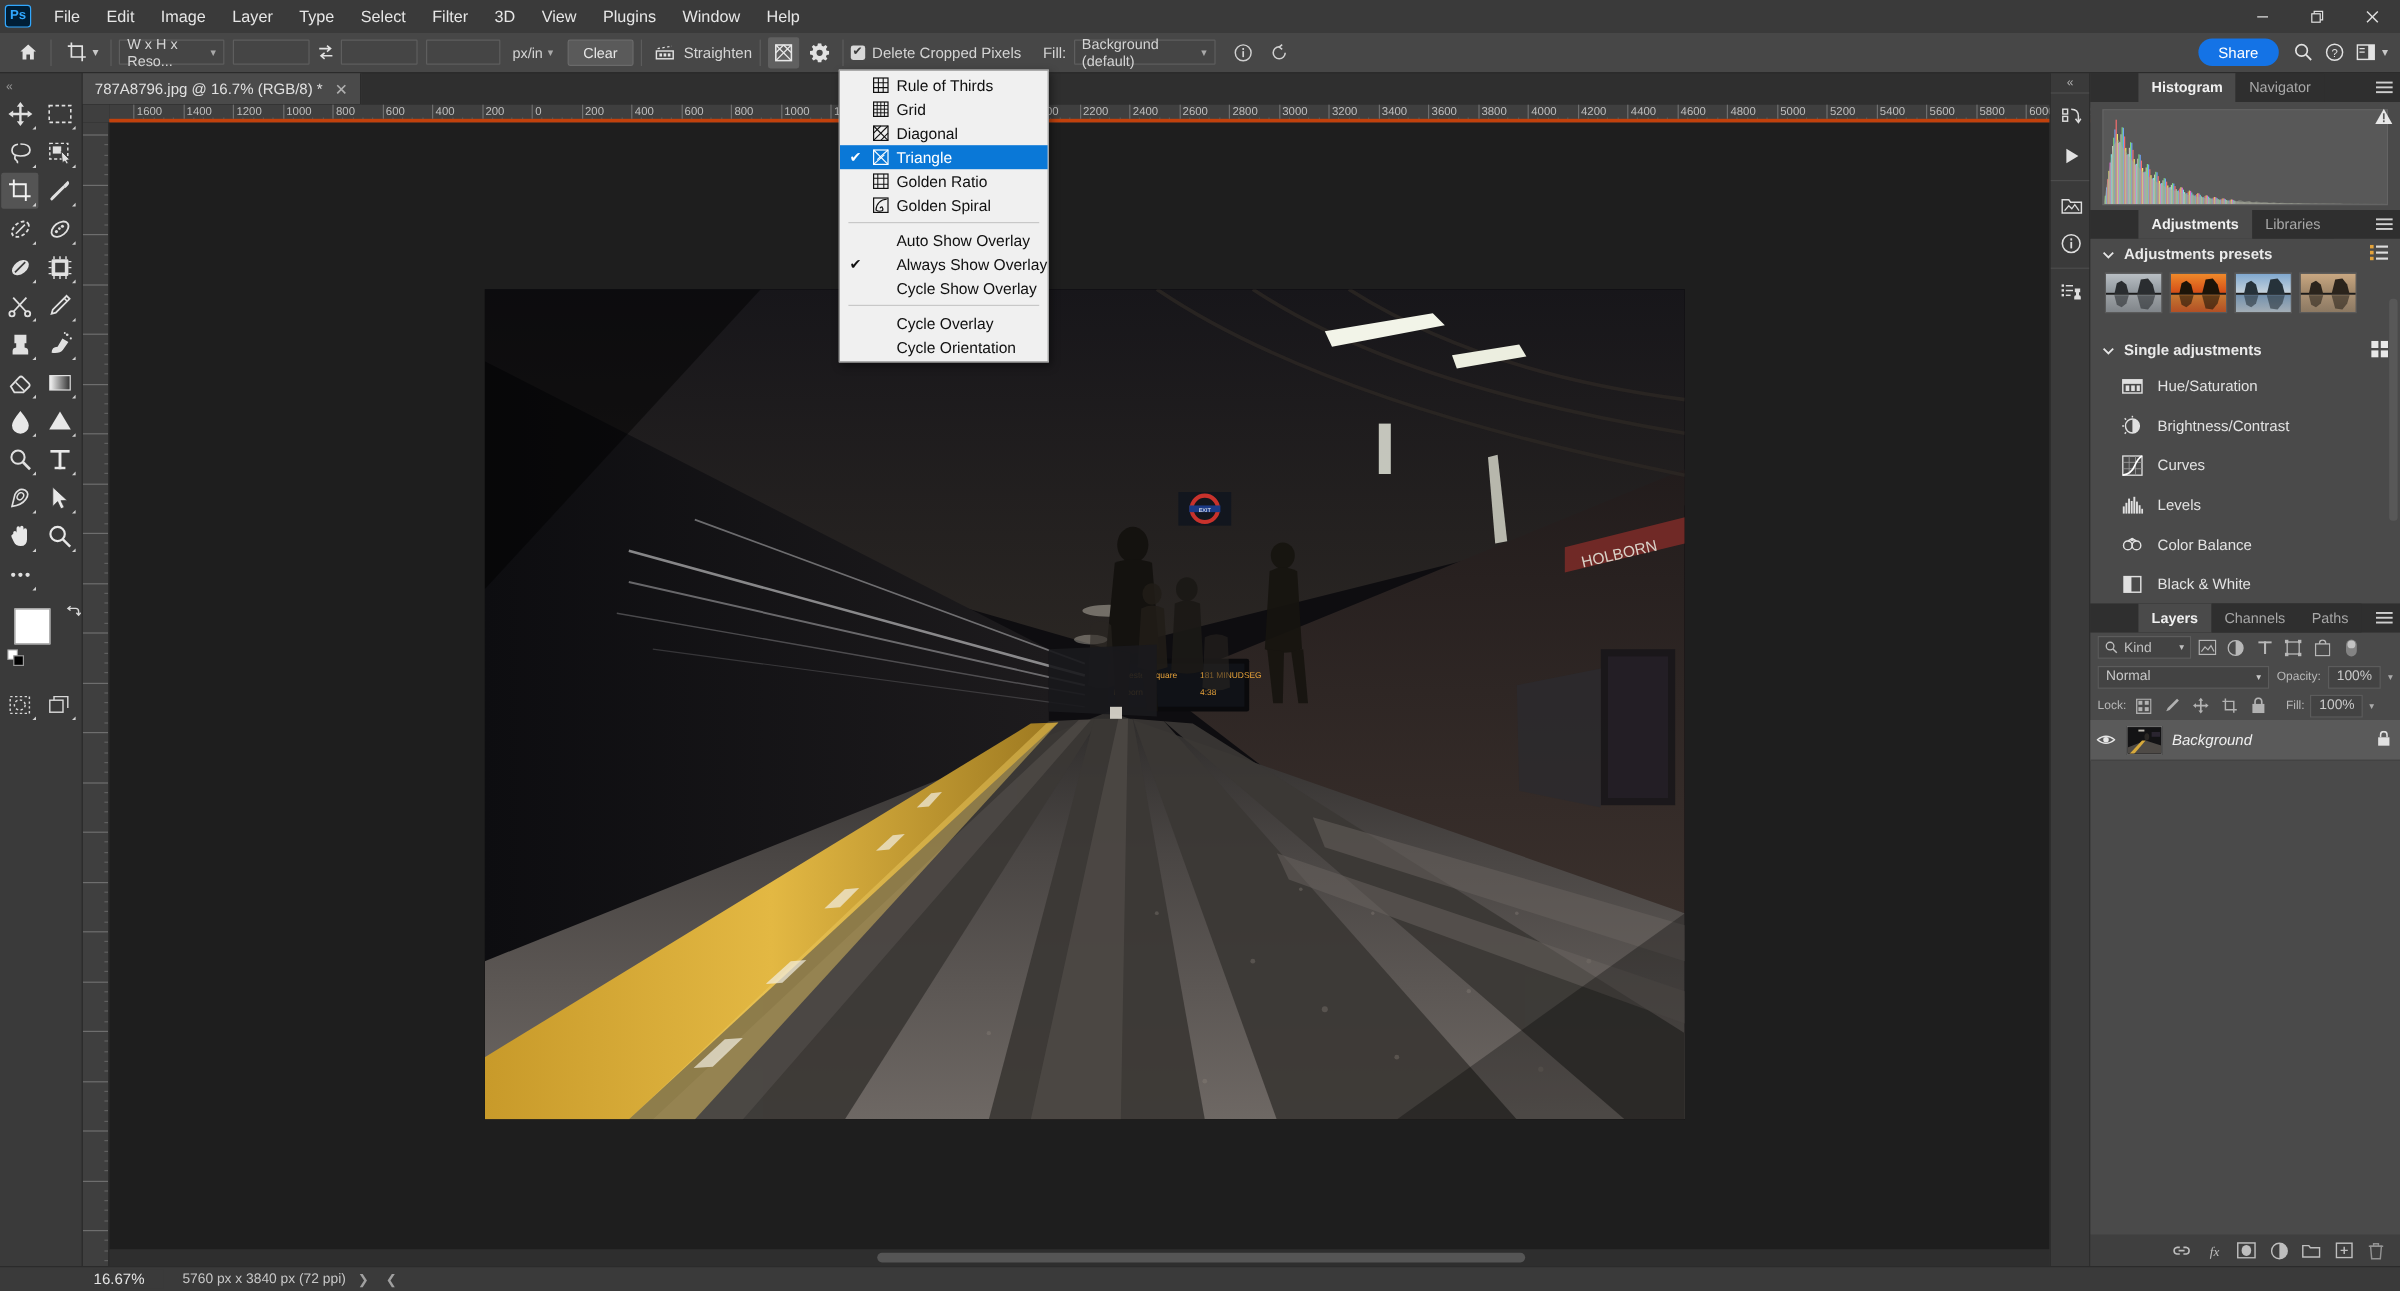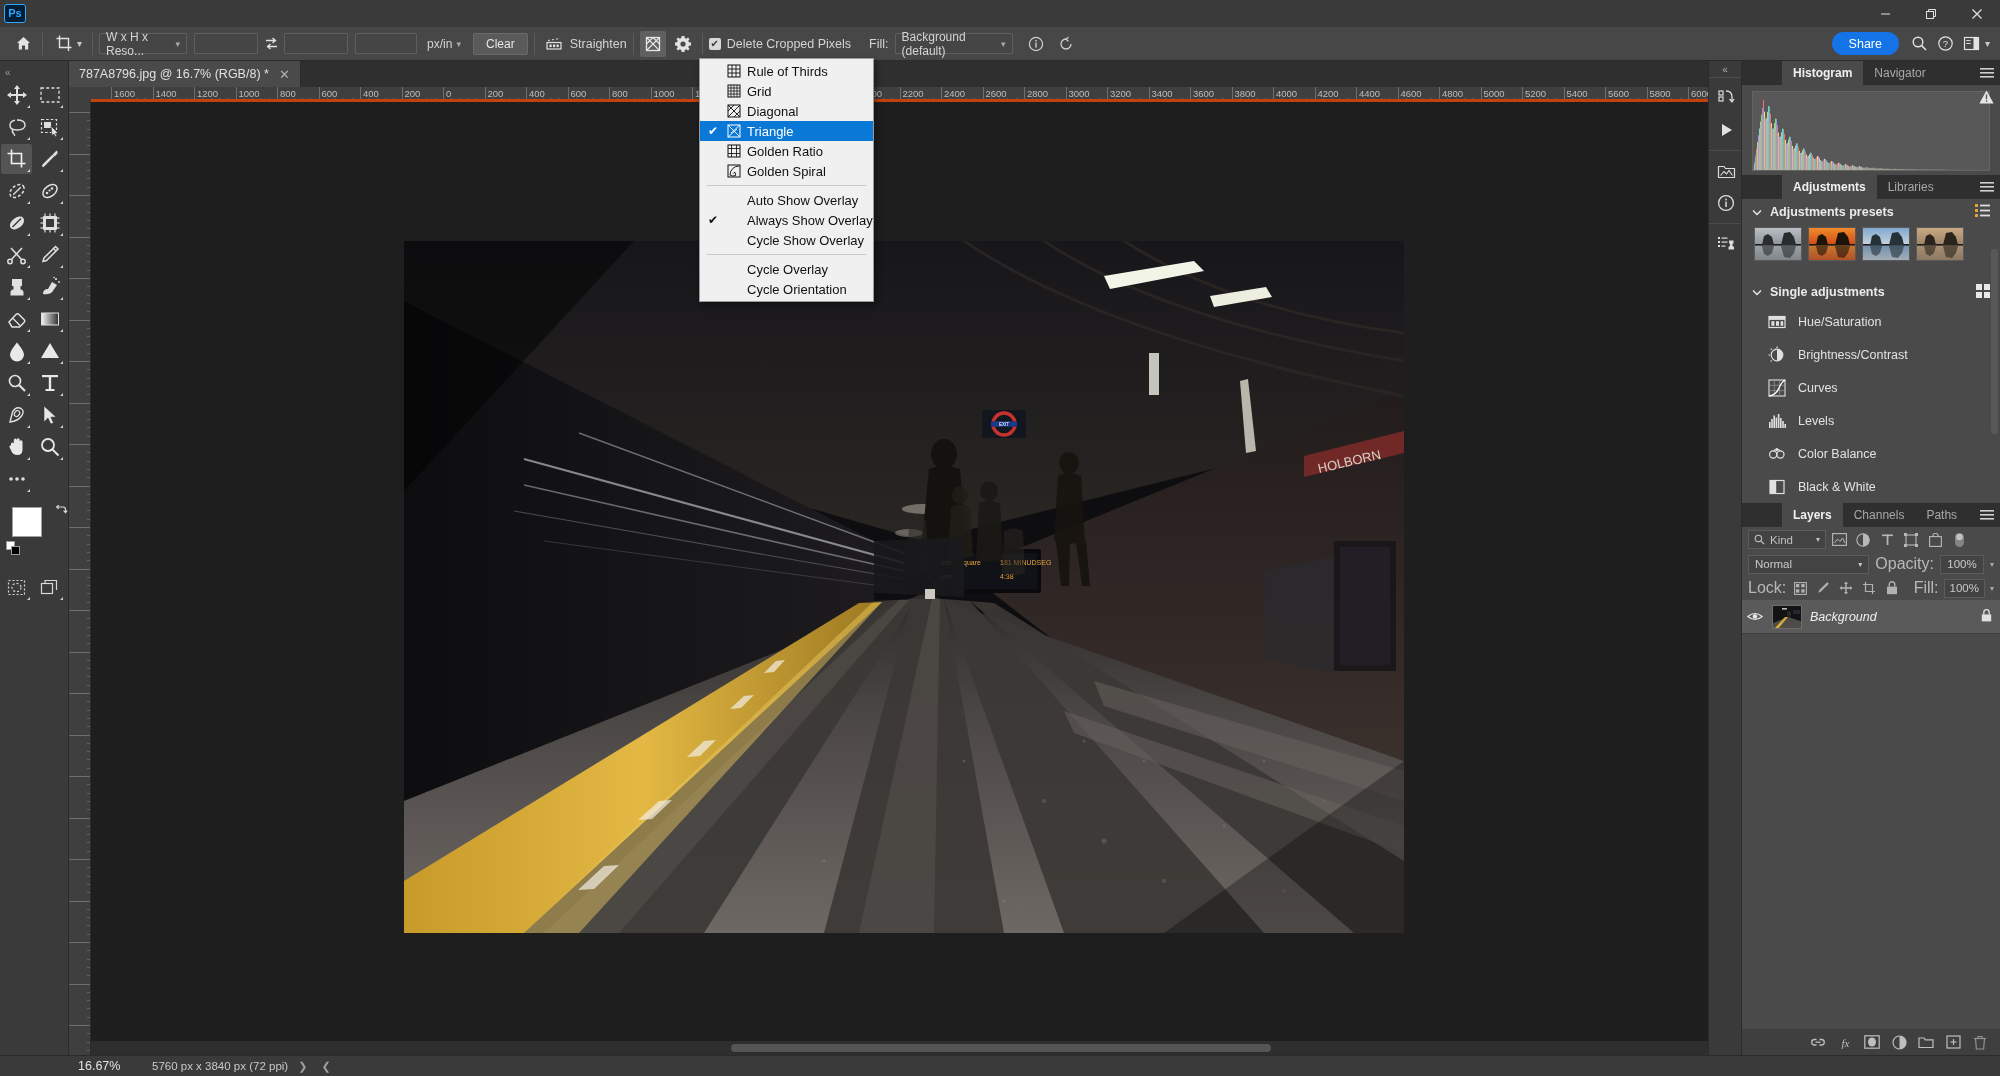--- a/index.html
+++ b/index.html
@@ -211,21 +211,21 @@
     width:78px; height:19px; background:#434343; border:1px solid #5c5c5c;
     display:flex; align-items:center; gap:5px; padding:0 5px; font-size:11.5px; color:#bfbfbf;
   }
   .kind-select .caret{ margin-left:auto; }
   .filter-ico{ width:22px; height:20px; display:flex; align-items:center; justify-content:center; opacity:.85;}
   .blend-row{ display:flex; align-items:center; height:24px; padding:0 6px; gap:6px; }
   .blend-select{
     flex:1; height:19px; background:#434343; border:1px solid #5c5c5c;
     display:flex; align-items:center; padding:0 6px; font-size:11.5px; color:#c9c9c9;
   }
-  .opacity-lbl{ font-size:16px; color:#b8b8b8; }
+  .opacity-lbl{ font-size:10px; color:#b8b8b8; }
   .num-field{
     width:44px; height:19px; background:#434343; border:1px solid #5c5c5c;
     display:flex; align-items:center; justify-content:center; font-size:11.5px; color:#c9c9c9;
   }
   .lock-row{ display:flex; align-items:center; height:24px; padding:0 6px; gap:5px; }
   .lock-ico{ width:19px; height:19px; display:flex; align-items:center; justify-content:center; opacity:.8; }
   .layer-row{
     display:flex; align-items:center; height:34px; background:#5a5a5a;
     padding:0 8px 0 4px; gap:8px; border-bottom:1px solid #3f3f3f;
   }
@@ -252,20 +252,34 @@
   .mi .ico{ width:15px; display:flex; align-items:center; justify-content:center; }
   .mi .lbl{ font-size:13px; }
   .mi.sel{ background:#0a78d7; color:#fff; }
   .msep{ height:1px; background:#c8c8c8; margin:4px 7px; }
 </style>
 </head>
 <body>
 
 <div id="menubar">
   <div id="ps-logo">Ps</div>
+  <div id="menu-items" style="display:flex;">
+      <div class="menu-item">File</div>
+      <div class="menu-item">Edit</div>
+      <div class="menu-item">Image</div>
+      <div class="menu-item">Layer</div>
+      <div class="menu-item">Type</div>
+      <div class="menu-item">Select</div>
+      <div class="menu-item">Filter</div>
+      <div class="menu-item">3D</div>
+      <div class="menu-item">View</div>
+      <div class="menu-item">Plugins</div>
+      <div class="menu-item">Window</div>
+      <div class="menu-item">Help</div>
+    </div>
   <div id="win-ctrls">
     <div class="win-btn">
       <svg width="11" height="11" viewBox="0 0 11 11">
           <line x1="1" y1="6" x2="10" y2="6" stroke="#e0e0e0" stroke-width="1"></line>
         </svg>
     </div>
     <div class="win-btn">
       <svg width="12" height="12" viewBox="0 0 12 12">
           <rect x="1.5" y="3.5" width="7" height="7" fill="none" stroke="#e0e0e0" stroke-width="1"></rect>
           <polyline points="3.5,3.5 3.5,1.5 10.5,1.5 10.5,8.5 8.5,8.5" fill="none" stroke="#e0e0e0" stroke-width="1"></polyline>

